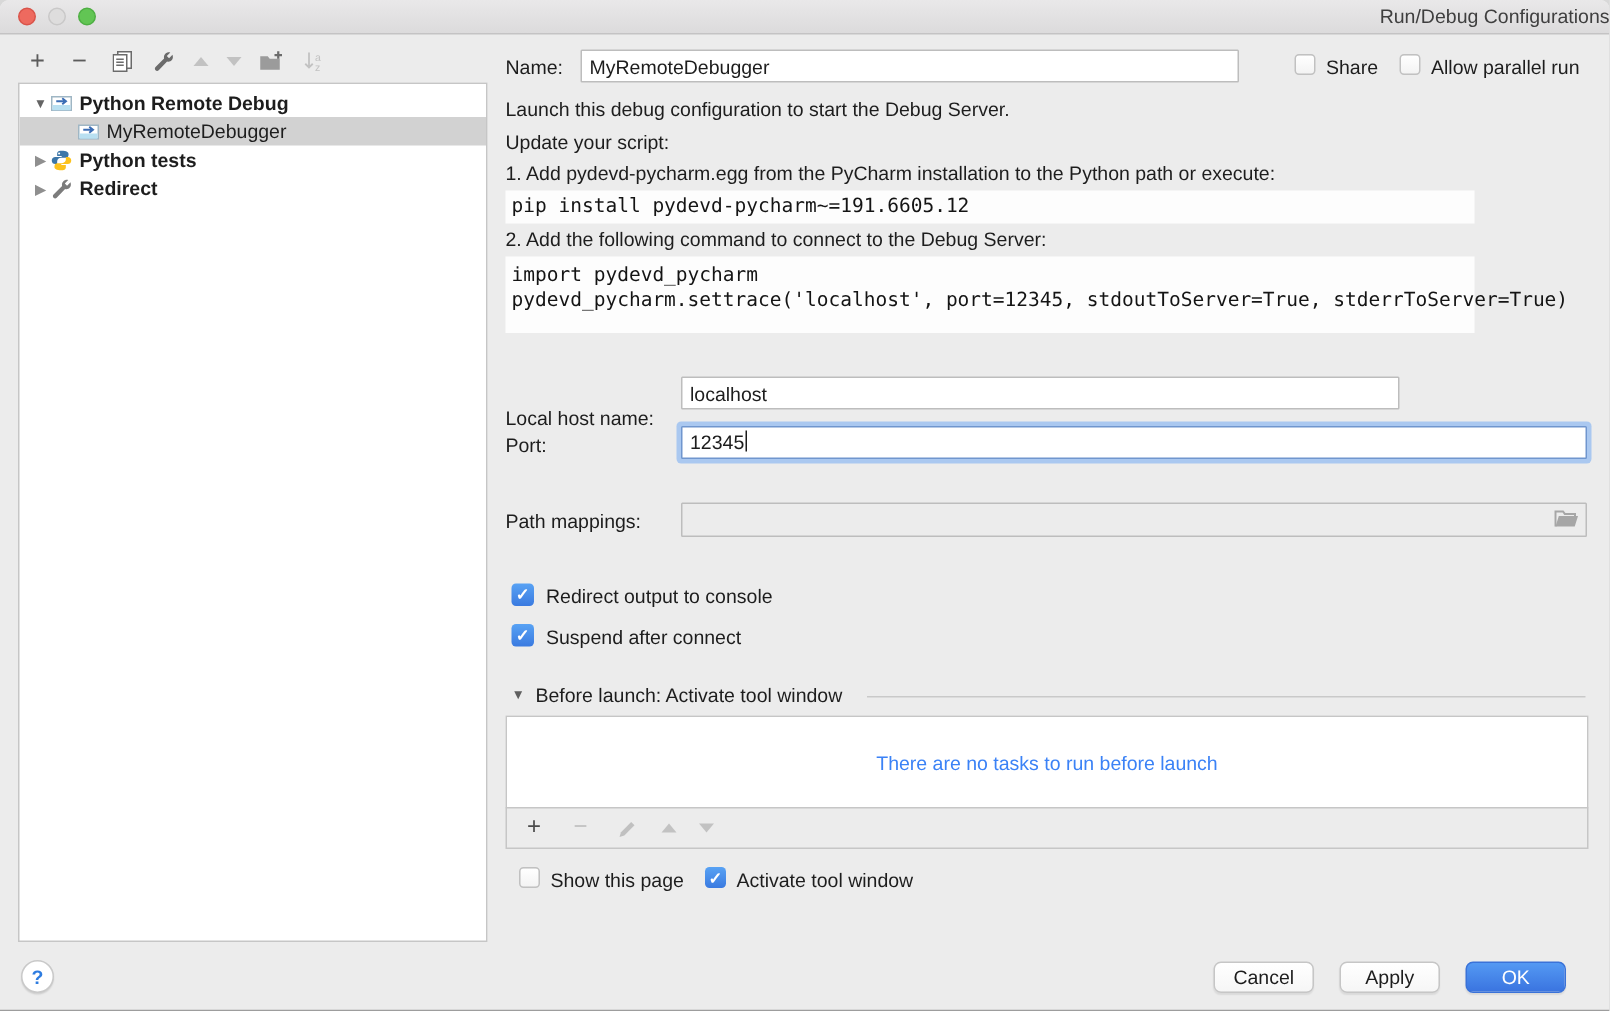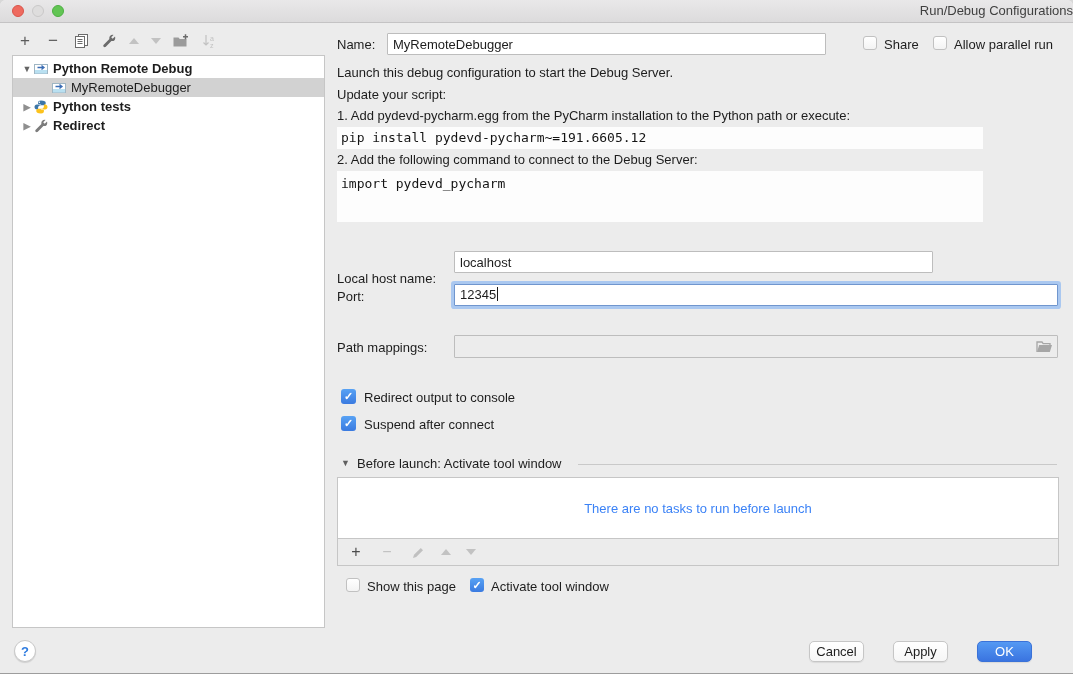--- a/index.html
+++ b/index.html
@@ -52,21 +52,21 @@
     border:1px solid #c6c6c6;box-sizing:border-box;display:flex;align-items:center;justify-content:center;
     font-size:13px;color:#3b82f6;}
   .tasktoolbar{position:absolute;left:337px;top:538px;width:722px;height:28px;background:#ececec;
     border:1px solid #c6c6c6;box-sizing:border-box;display:flex;align-items:center;gap:15px;padding-left:10px;}
   .tasktoolbar .tbi{color:#4c4c4c;font-size:16px;}
   .tasktoolbar .tbi.dis{color:#c0c0c0;}
   
   .helpbtn{position:absolute;left:14px;top:640px;width:22px;height:22px;border-radius:50%;
     background:#fff;border:1px solid #c9c9c9;box-shadow:0 1px 1px rgba(0,0,0,.12);box-sizing:border-box;
     display:flex;align-items:center;justify-content:center;color:#2e7ce0;font-size:13px;font-weight:bold;}
-  .btn{position:absolute;top:641px;width:55px;height:21px;border-radius:5px;box-sizing:border-box;
+  .btn{position:absolute;top:641px;width:67px;height:21px;border-radius:5px;box-sizing:border-box;
     border:1px solid #c6c6c6;background:linear-gradient(#ffffff,#f6f6f6);box-shadow:0 1px 1px rgba(0,0,0,.08);
     font-size:13px;color:#1d1d1d;display:flex;align-items:center;justify-content:center;font-family:"Liberation Sans",sans-serif;}
   .btn.primary{border:1px solid #3a72d8;background:linear-gradient(#5499f3,#3a74e0);color:#fff;}
 </style>
 </head>
 <body>
 
 <div class="window">
 
   <div class="titlebar">
@@ -159,21 +159,21 @@
   <div class="mac-checkbox" style="left:863px;top:36px;"></div>
   <div class="lbl" style="left:884px;top:37px;">Share</div>
   <div class="mac-checkbox" style="left:933px;top:36px;"></div>
   <div class="lbl" style="left:954px;top:37px;">Allow parallel run</div>
 
   <div class="para" style="top:65px;">Launch this debug configuration to start the Debug Server.</div>
   <div class="para" style="top:87px;">Update your script:</div>
   <div class="para" style="top:108px;">1. Add pydevd-pycharm.egg from the PyCharm installation to the Python path or execute:</div>
   <div class="codebar" style="top:127px;height:22px;line-height:22px;">pip install pydevd-pycharm~=191.6605.12</div>
   <div class="para" style="top:152px;">2. Add the following command to connect to the Debug Server:</div>
-  <div class="codebar" style="top:171px;height:51px;padding-top:4px;line-height:17px;"><span>import pydevd_pycharm</span><br></div>
+  <div class="codebar" style="top:171px;height:51px;padding-top:4px;line-height:17px;"><span>import pydevd_pycharm</span><br><span>pydevd_pycharm.settrace('localhost', port=12345, stdoutToServer=True, stderrToServer=True)</span></div>
 
   <div class="lbl" style="left:337px;top:271px;">Local host name:</div>
   <input class="tfield" style="left: 454px; top: 251px; width: 479px; height: 22px;" value="localhost">
 
   <div class="lbl" style="left:337px;top:289px;">Port:</div>
   <div class="tfield" style="left:454px;top:284px;width:604px;height:22px;line-height:20px;border:1px solid #7096ce;box-shadow:0 0 0 3px #aac8f0;"><span>12345</span><span class="caret"></span></div>
 
   <div class="lbl" style="left:337px;top:340px;">Path mappings:</div>
   <div class="tfield" style="left:454px;top:335px;width:604px;height:23px;background:#ececec;"></div>
   <div style="position:absolute;left:1036px;top:339px;">

